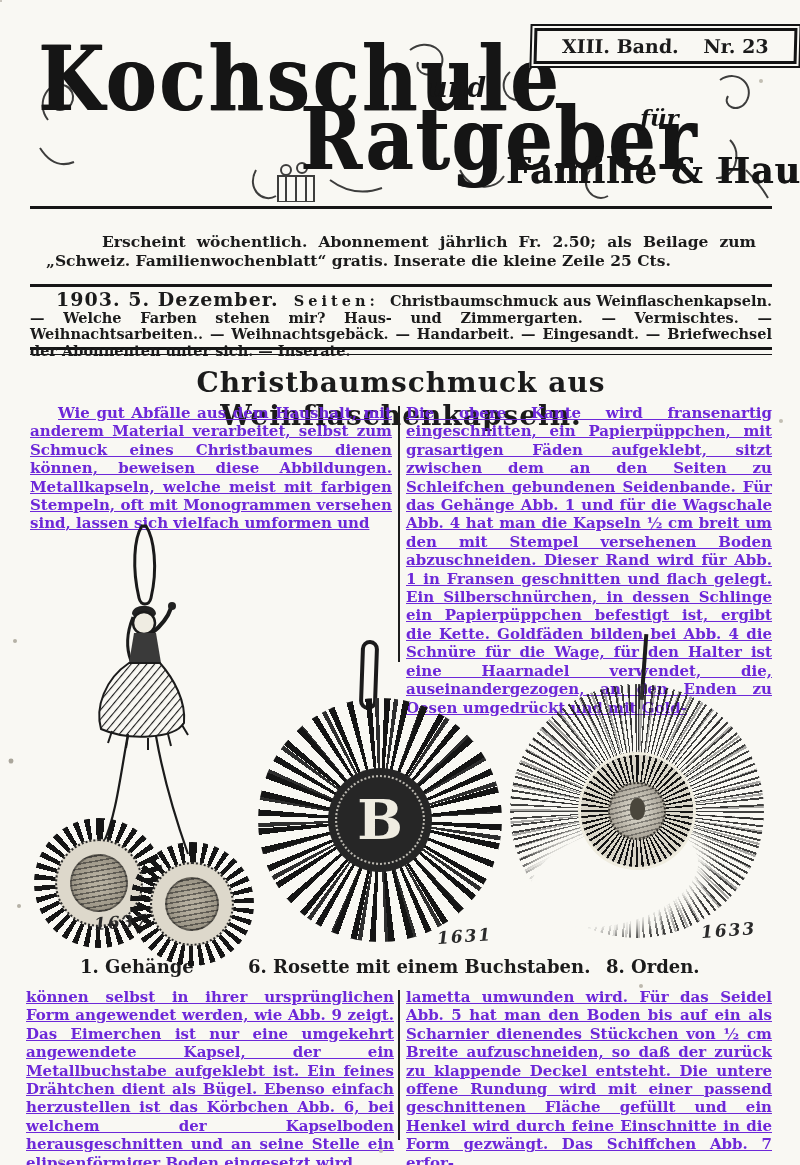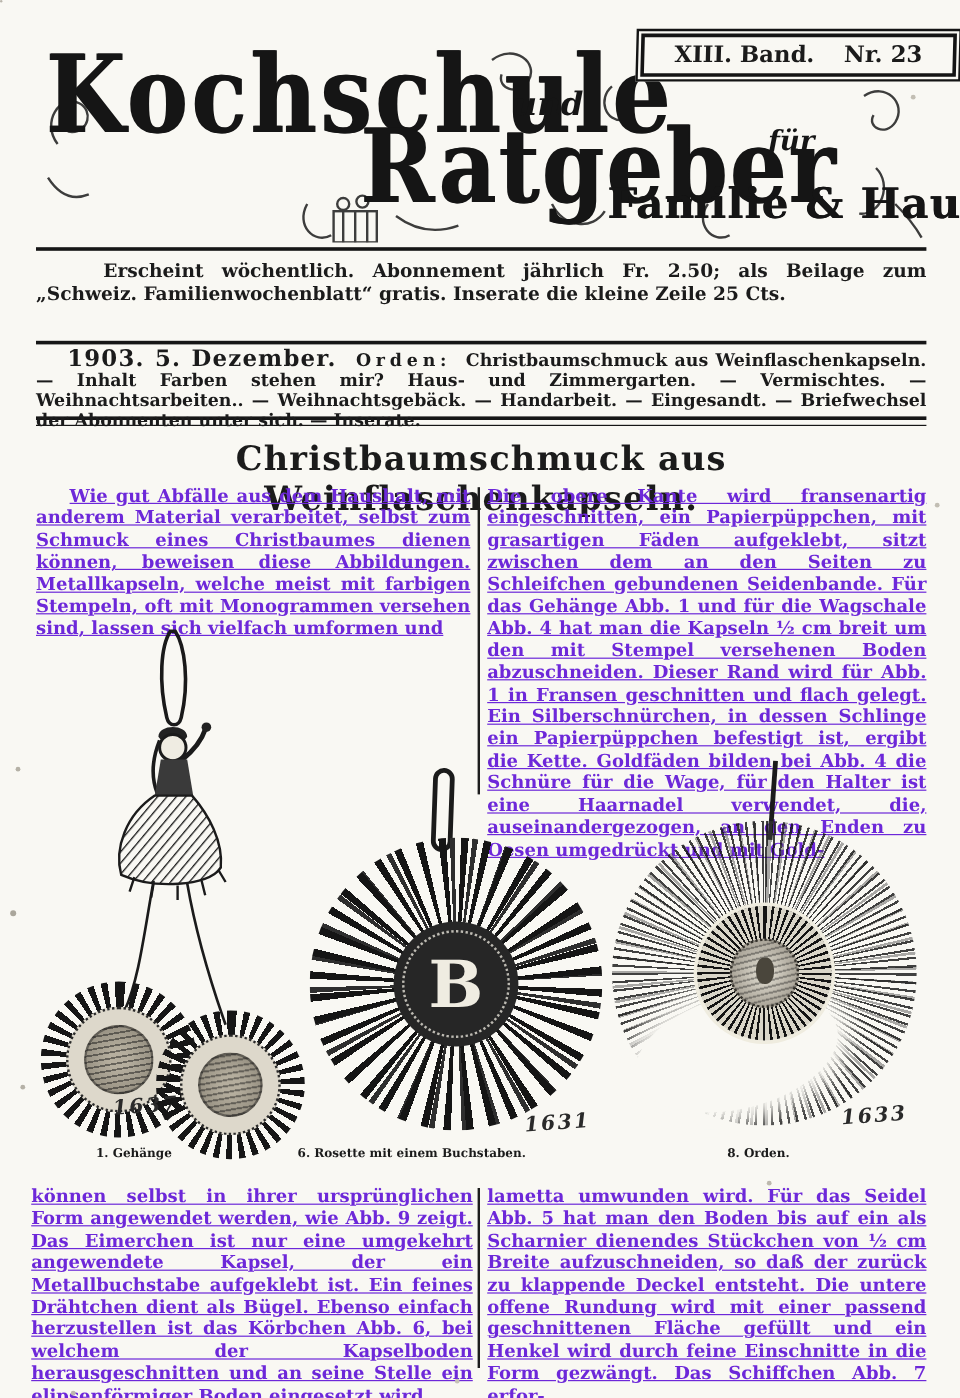--- a/index.html
+++ b/index.html
@@ -21,21 +21,21 @@
   #badge .inner{border:3px solid #141414;padding:4px 16px;font-weight:bold;font-size:19px;white-space:nowrap;}
   #badge .inner span{margin:0 9px;}
   #mast-swirls{position:absolute;left:0;top:0;width:742px;height:182px;}
   
   .rule{position:absolute;left:30px;width:742px;border-top:3px solid #161616;}
   #rule1{top:206px;}
   #rule2{top:284px;}
   #rule-double{top:347px;height:4px;border-top:3.5px solid #161616;border-bottom:1.5px solid #161616;}
   
   #imprint{position:absolute;left:30px;top:216px;width:742px;font-weight:bold;font-size:15.5px;line-height:19px;}
-  #imprint .txt{text-indent:56px;text-align:justify;margin:0;}
+  #imprint .txt{text-indent:56px;text-align:justify;margin:16px;}
   #imprint .pub{margin:3px 0 0 0;text-align:center;padding-left:170px;font-size:16px;}
   #issue{position:absolute;left:30px;top:291px;width:742px;font-weight:bold;font-size:14.5px;line-height:16.5px;text-align:justify;}
   #issue p{margin:0;text-indent:26px;}
   #issue .date{font-size:19px;letter-spacing:1px;margin-right:10px;}
   #issue .inhalt-label{letter-spacing:4px;margin-right:6px;}
   
   #art-title{position:absolute;left:30px;top:366px;width:742px;text-align:center;font-weight:bold;font-size:28px;letter-spacing:1px;}
   .bodycol{position:absolute;font-weight:bold;font-size:15px;line-height:18.4px;text-align:justify;color:#6d28d9;text-decoration:underline;}
   .bodycol p{margin:0;}
   #col-lt{left:30px;top:404px;width:362px;}
@@ -85,21 +85,21 @@
   #ring3{position:absolute;left:77px;top:121px;width:112px;height:112px;border-radius:50%;
     background:repeating-conic-gradient(#141414 0deg 2.4deg, #d9d5c8 2.4deg 6.4deg);
     box-shadow:0 0 0 3px #efecdf;}
   #medallion3{position:absolute;left:104px;top:148px;width:58px;height:58px;border-radius:50%;
     background:
       repeating-linear-gradient(-14deg, rgba(25,25,25,.4) 0 1.5px, rgba(0,0,0,0) 1.5px 5px),
       radial-gradient(circle,#d8d4c8 15%,#9c968a 90%);
     border:2px dotted #33302a;box-sizing:border-box;}
   #medallion3::after{content:"";position:absolute;left:20px;top:14px;width:15px;height:22px;background:#4a463c;border-radius:45%;}
   
-  .caption{position:absolute;top:956px;font-weight:bold;font-size:10px;white-space:nowrap;}
+  .caption{position:absolute;top:956px;font-weight:bold;font-size:18px;white-space:nowrap;}
   #cap1{left:80px;}
   #cap2{left:248px;}
   #cap3{left:606px;}
   
   #specks{position:absolute;left:0;top:0;width:2px;height:2px;border-radius:50%;background:#b9b5ab;
     box-shadow:14px 640px 0 1px #b5b1a6, 10px 760px 0 1.5px #aaa69b, 18px 905px 0 1px #b5b1a6,
                780px 420px 0 1px #c2beb3, 640px 985px 0 1px #bdb9ae, 380px 1150px 0 1px #c6c2b7,
                760px 80px 0 1px #c2beb3, 60px 1160px 0 1px #bdb9ae;}
 </style>
 </head>
@@ -144,22 +144,22 @@
   <div class="rule" id="rule2"></div>
   <div class="rule" id="rule-double"></div>
 
   <div id="imprint">
     <p class="txt">Erscheint wöchentlich.  Abonnement jährlich Fr. 2.50; als Beilage zum „Schweiz. Familienwochenblatt“ gratis.  Inserate die kleine Zeile 25 Cts.</p>
   </div>
 
   <div id="issue">
     <p>
       <span class="date">1903. 5. Dezember.</span>
-      <span class="inhalt-label">Orden:</span>
-      <span>Christbaumschmuck aus Weinflaschenkapseln. — Inhalt Farben stehen mir? Haus- und Zimmergarten. — Vermischtes. — Weihnachtsarbeiten.. — Weihnachtsgebäck. — Handarbeit. — Eingesandt. — Briefwechsel der Abonnenten unter sich. — Inserate.</span>
+      <span class="inhalt-label">Seiten:</span>
+      <span>Christbaumschmuck aus Weinflaschenkapseln. — Welche Farben stehen mir? Haus- und Zimmergarten. — Vermischtes. — Weihnachtsarbeiten.. — Weihnachtsgebäck. — Handarbeit. — Eingesandt. — Briefwechsel der Abonnenten unter sich. — Inserate.</span>
     </p>
   </div>
 
   <div id="art-title">Christbaumschmuck aus Weinflaschenkapseln.</div>
 
   <div class="bodycol" id="col-lt">
     <p>Wie gut Abfälle aus dem Haushalt, mit anderem Material verarbeitet, selbst zum Schmuck eines Christbaumes dienen können, beweisen diese Abbildungen. Metallkapseln, welche meist mit farbigen Stempeln, oft mit Monogrammen versehen sind, lassen sich vielfach umformen und</p>
   </div>
   <div class="bodycol" id="col-rt">
     <p>Die obere Kante wird fransenartig eingeschnitten, ein Papierpüppchen, mit grasartigen Fäden aufgeklebt, sitzt zwischen dem an den Seiten zu Schleifchen gebundenen Seidenbande. Für das Gehänge Abb. 1 und für die Wagschale Abb. 4 hat man die Kapseln ½ cm breit um den mit Stempel versehenen Boden abzuschneiden. Dieser Rand wird für Abb. 1 in Fransen geschnitten und flach gelegt. Ein Silberschnürchen, in dessen Schlinge ein Papierpüppchen befestigt ist, ergibt die Kette. Goldfäden bilden bei Abb. 4 die Schnüre für die Wage, für den Halter ist eine Haarnadel verwendet, die, auseinandergezogen, an den Enden zu Oesen umgedrückt und mit Gold-</p>

